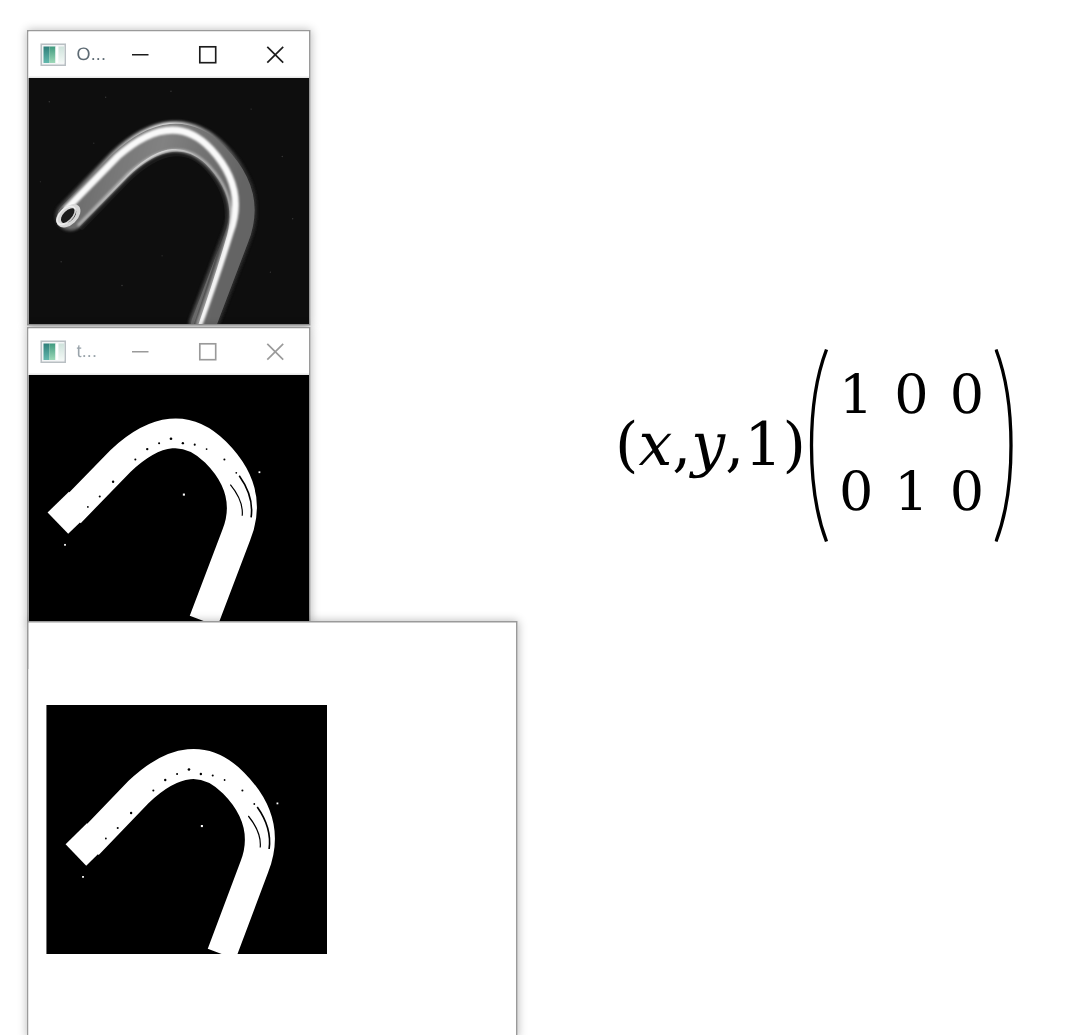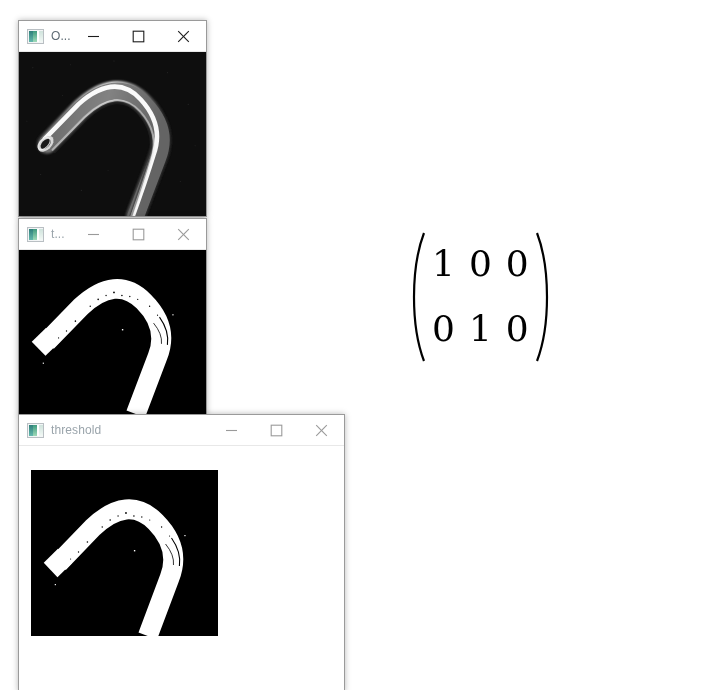--- a/index.html
+++ b/index.html
@@ -306,48 +306,20 @@
           <rect x="24" y="114" width="1.2" height="1.2"></rect>
           <rect x="155" y="65" width="1.2" height="1.2"></rect>
         </g>
       </svg>
     </div>
   </div>
 </div>
 
 <div class="window" id="win-threshold" style="left:18px; top:414px; width:327px; height:278px;">
 
-  <div class="titlebar">
-    <span class="app-icon">
-      <i class="b1"></i>
-        <i class="b2"></i>
-        <i class="b3"></i>
-        <i class="b4"></i>
-    </span>
-    <span class="win-title inactive">threshold</span>
-
-    <div class="win-controls">
-      <div class="win-btn">
-        <svg width="13" height="13" viewBox="0 0 13 13">
-          <line x1="1" y1="6.5" x2="12" y2="6.5" stroke="#9a9a9a" stroke-width="1.1"></line>
-        </svg>
-      </div>
-      <div class="win-btn">
-        <svg width="13" height="13" viewBox="0 0 13 13">
-          <rect x="1.2" y="1.2" width="10.6" height="10.6" fill="none" stroke="#9a9a9a" stroke-width="1.1"></rect>
-        </svg>
-      </div>
-      <div class="win-btn">
-        <svg width="13" height="13" viewBox="0 0 13 13">
-          <line x1="1.2" y1="1.2" x2="11.8" y2="11.8" stroke="#9a9a9a" stroke-width="1.1"></line>
-          <line x1="11.8" y1="1.2" x2="1.2" y2="11.8" stroke="#9a9a9a" stroke-width="1.1"></line>
-        </svg>
-      </div>
-    </div>
-  </div>
 
   <div class="client">
     <div class="imgbox" style="left:12px; top:24px; width:187px; height:166px;">
       <svg viewBox="0 0 189 166" preserveAspectRatio="none">
         <rect x="0" y="0" width="189" height="166" fill="#000000"></rect>
         <path d="M28,93 L62,58 Q98,24 126,52 Q152,78 140,108 Q131,132 118,166" stroke="#ffffff" stroke-width="20" fill="none" stroke-linecap="butt"></path>
         <g transform="translate(27,93) rotate(-44)">
           <rect x="-10" y="-10" width="20" height="20" fill="#ffffff"></rect>
         </g>
         <g fill="#000000">
@@ -371,20 +343,23 @@
           <rect x="24" y="114" width="1.2" height="1.2"></rect>
           <rect x="155" y="65" width="1.2" height="1.2"></rect>
         </g>
       </svg>
     </div>
   </div>
 </div>
 
 <div class="equation" style="left:410px; top:232px;">
 
+  <span class="eq-vec">
+    <span class="paren">(</span><span>x</span><span class="up">,</span><span>y</span><span class="up">,</span><span class="up">1</span><span class="paren">)</span>
+  </span>
 
   <span class="matrix-wrap">
     <span class="brk">
       <svg viewBox="0 0 14 130" preserveAspectRatio="none">
         <path d="M13,1 C5,22 3,48 3,65 C3,82 5,108 13,129" fill="none" stroke="#000000" stroke-width="2.2" vector-effect="non-scaling-stroke"></path>
       </svg>
     </span>
 
     <table class="matrix">
       <tbody>

